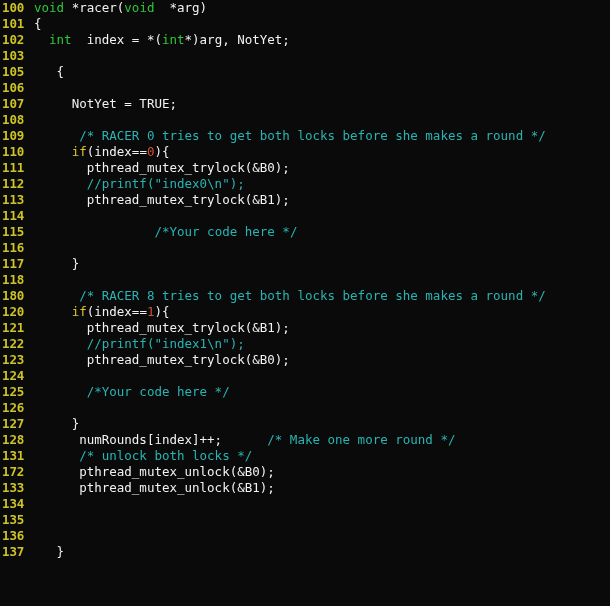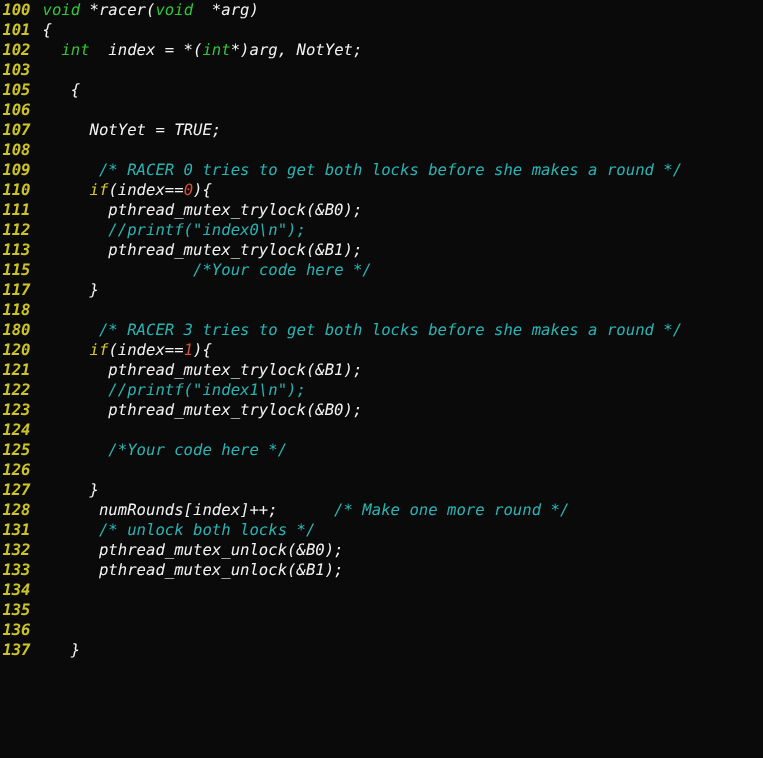--- a/index.html
+++ b/index.html
@@ -15,21 +15,20 @@
     position: relative;
     font-family: "DejaVu Sans Mono", "Liberation Mono", monospace;
     font-size: 12.5px;
     line-height: 16px;
   }
   .code-line {
     display: flex;
     height: 16px;
     line-height: 16px;
     white-space: pre;
-    font-style: italic;
   }
   .ln {
     width: 28px;
     min-width: 28px;
     text-align: left;
     padding-left: 2px;
     box-sizing: border-box;
     color: #ccc427;
     font-weight: bold;
     letter-spacing: -0.1px;
@@ -57,34 +56,36 @@
       <div class="code-line"><div class="ln">103</div><div class="src"></div></div>
       <div class="code-line"><div class="ln">105</div><div class="src"><span class="plain">   {</span></div></div>
       <div class="code-line"><div class="ln">106</div><div class="src"></div></div>
       <div class="code-line"><div class="ln">107</div><div class="src"><span class="plain">     NotYet = TRUE;</span></div></div>
       <div class="code-line"><div class="ln">108</div><div class="src"></div></div>
       <div class="code-line"><div class="ln">109</div><div class="src"><span class="plain">      </span><span class="cmt">/* RACER 0 tries to get both locks before she makes a round */</span></div></div>
       <div class="code-line"><div class="ln">110</div><div class="src"><span class="plain">     </span><span class="kw">if</span><span class="plain">(index==</span><span class="num">0</span><span class="plain">){</span></div></div>
       <div class="code-line"><div class="ln">111</div><div class="src"><span class="plain">       pthread_mutex_trylock(&amp;B0);</span></div></div>
       <div class="code-line"><div class="ln">112</div><div class="src"><span class="plain">       </span><span class="cmt">//printf("index0\n");</span></div></div>
       <div class="code-line"><div class="ln">113</div><div class="src"><span class="plain">       pthread_mutex_trylock(&amp;B1);</span></div></div>
+      <div class="code-line"><div class="ln">114</div><div class="src"></div></div>
       <div class="code-line"><div class="ln">115</div><div class="src"><span class="plain">                </span><span class="cmt">/*Your code here */</span></div></div>
+      <div class="code-line"><div class="ln">116</div><div class="src"></div></div>
       <div class="code-line"><div class="ln">117</div><div class="src"><span class="plain">     }</span></div></div>
       <div class="code-line"><div class="ln">118</div><div class="src"></div></div>
-      <div class="code-line"><div class="ln">180</div><div class="src"><span class="plain">      </span><span class="cmt">/* RACER 3 tries to get both locks before she makes a round */</span></div></div>
+      <div class="code-line"><div class="ln">180</div><div class="src"><span class="plain">      </span><span class="cmt">/* RACER 8 tries to get both locks before she makes a round */</span></div></div>
       <div class="code-line"><div class="ln">120</div><div class="src"><span class="plain">     </span><span class="kw">if</span><span class="plain">(index==</span><span class="num">1</span><span class="plain">){</span></div></div>
       <div class="code-line"><div class="ln">121</div><div class="src"><span class="plain">       pthread_mutex_trylock(&amp;B1);</span></div></div>
       <div class="code-line"><div class="ln">122</div><div class="src"><span class="plain">       </span><span class="cmt">//printf("index1\n");</span></div></div>
       <div class="code-line"><div class="ln">123</div><div class="src"><span class="plain">       pthread_mutex_trylock(&amp;B0);</span></div></div>
       <div class="code-line"><div class="ln">124</div><div class="src"></div></div>
       <div class="code-line"><div class="ln">125</div><div class="src"><span class="plain">       </span><span class="cmt">/*Your code here */</span></div></div>
       <div class="code-line"><div class="ln">126</div><div class="src"></div></div>
       <div class="code-line"><div class="ln">127</div><div class="src"><span class="plain">     }</span></div></div>
       <div class="code-line"><div class="ln">128</div><div class="src"><span class="plain">      numRounds[index]++;      </span><span class="cmt">/* Make one more round */</span></div></div>
       <div class="code-line"><div class="ln">131</div><div class="src"><span class="plain">      </span><span class="cmt">/* unlock both locks */</span></div></div>
-      <div class="code-line"><div class="ln">132</div><div class="src"><span class="plain">      pthread_mutex_unlock(&amp;B0);</span></div></div>
+      <div class="code-line"><div class="ln">172</div><div class="src"><span class="plain">      pthread_mutex_unlock(&amp;B0);</span></div></div>
       <div class="code-line"><div class="ln">133</div><div class="src"><span class="plain">      pthread_mutex_unlock(&amp;B1);</span></div></div>
       <div class="code-line"><div class="ln">134</div><div class="src"></div></div>
       <div class="code-line"><div class="ln">135</div><div class="src"><span class="plain">      </span></div></div>
       <div class="code-line"><div class="ln">136</div><div class="src"></div></div>
       <div class="code-line"><div class="ln">137</div><div class="src"><span class="plain">   }</span></div></div>
     </div>
 </div>
 
 </body></html>

